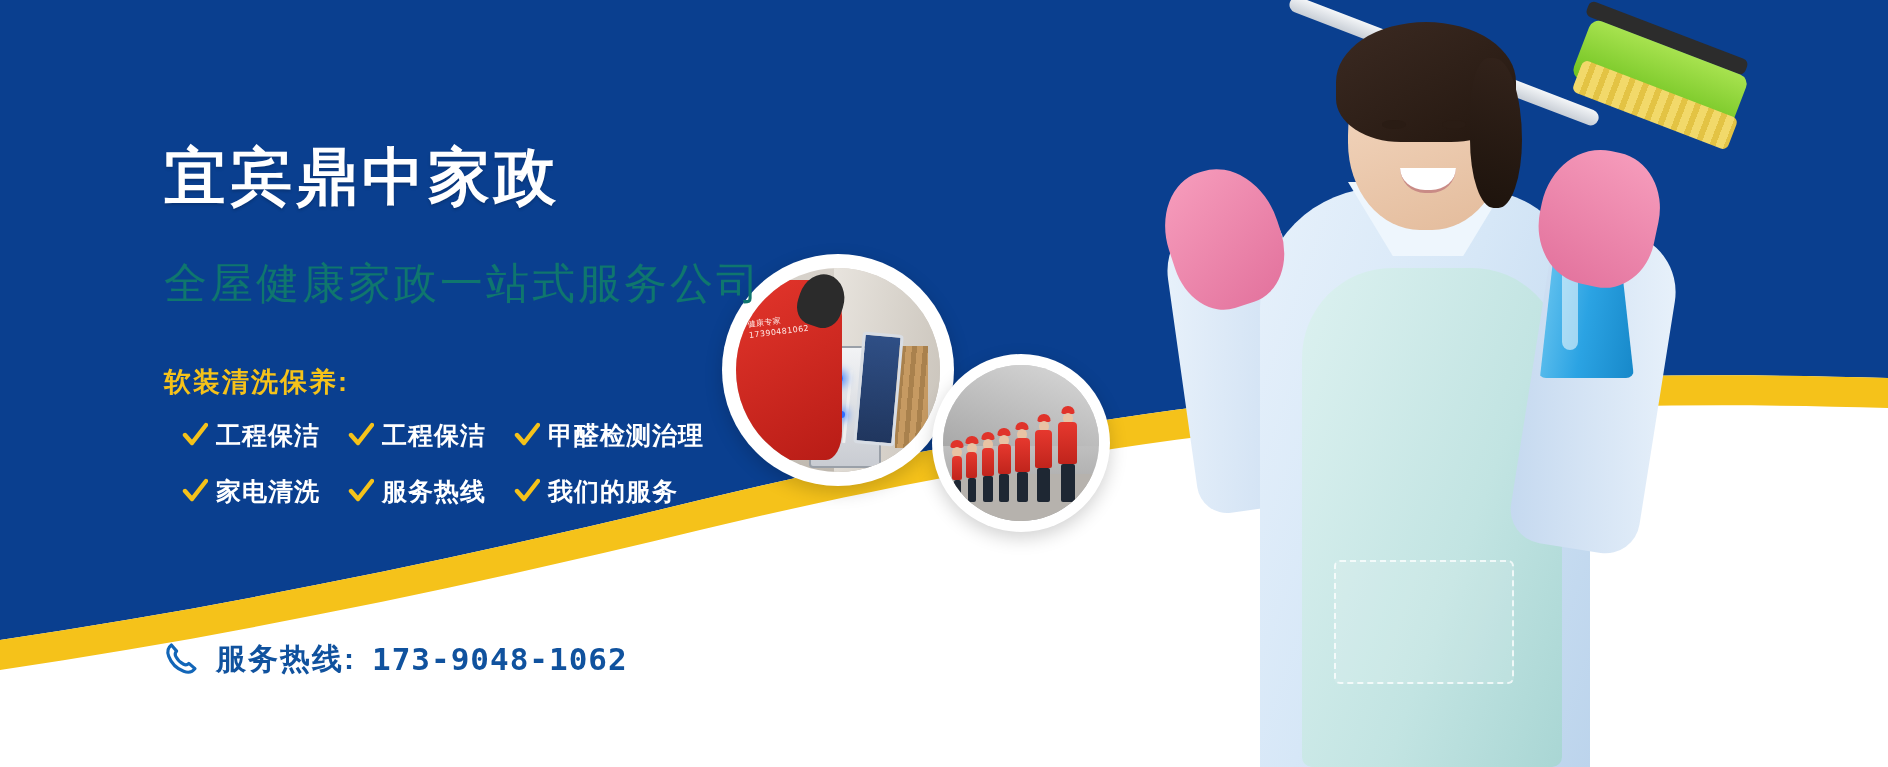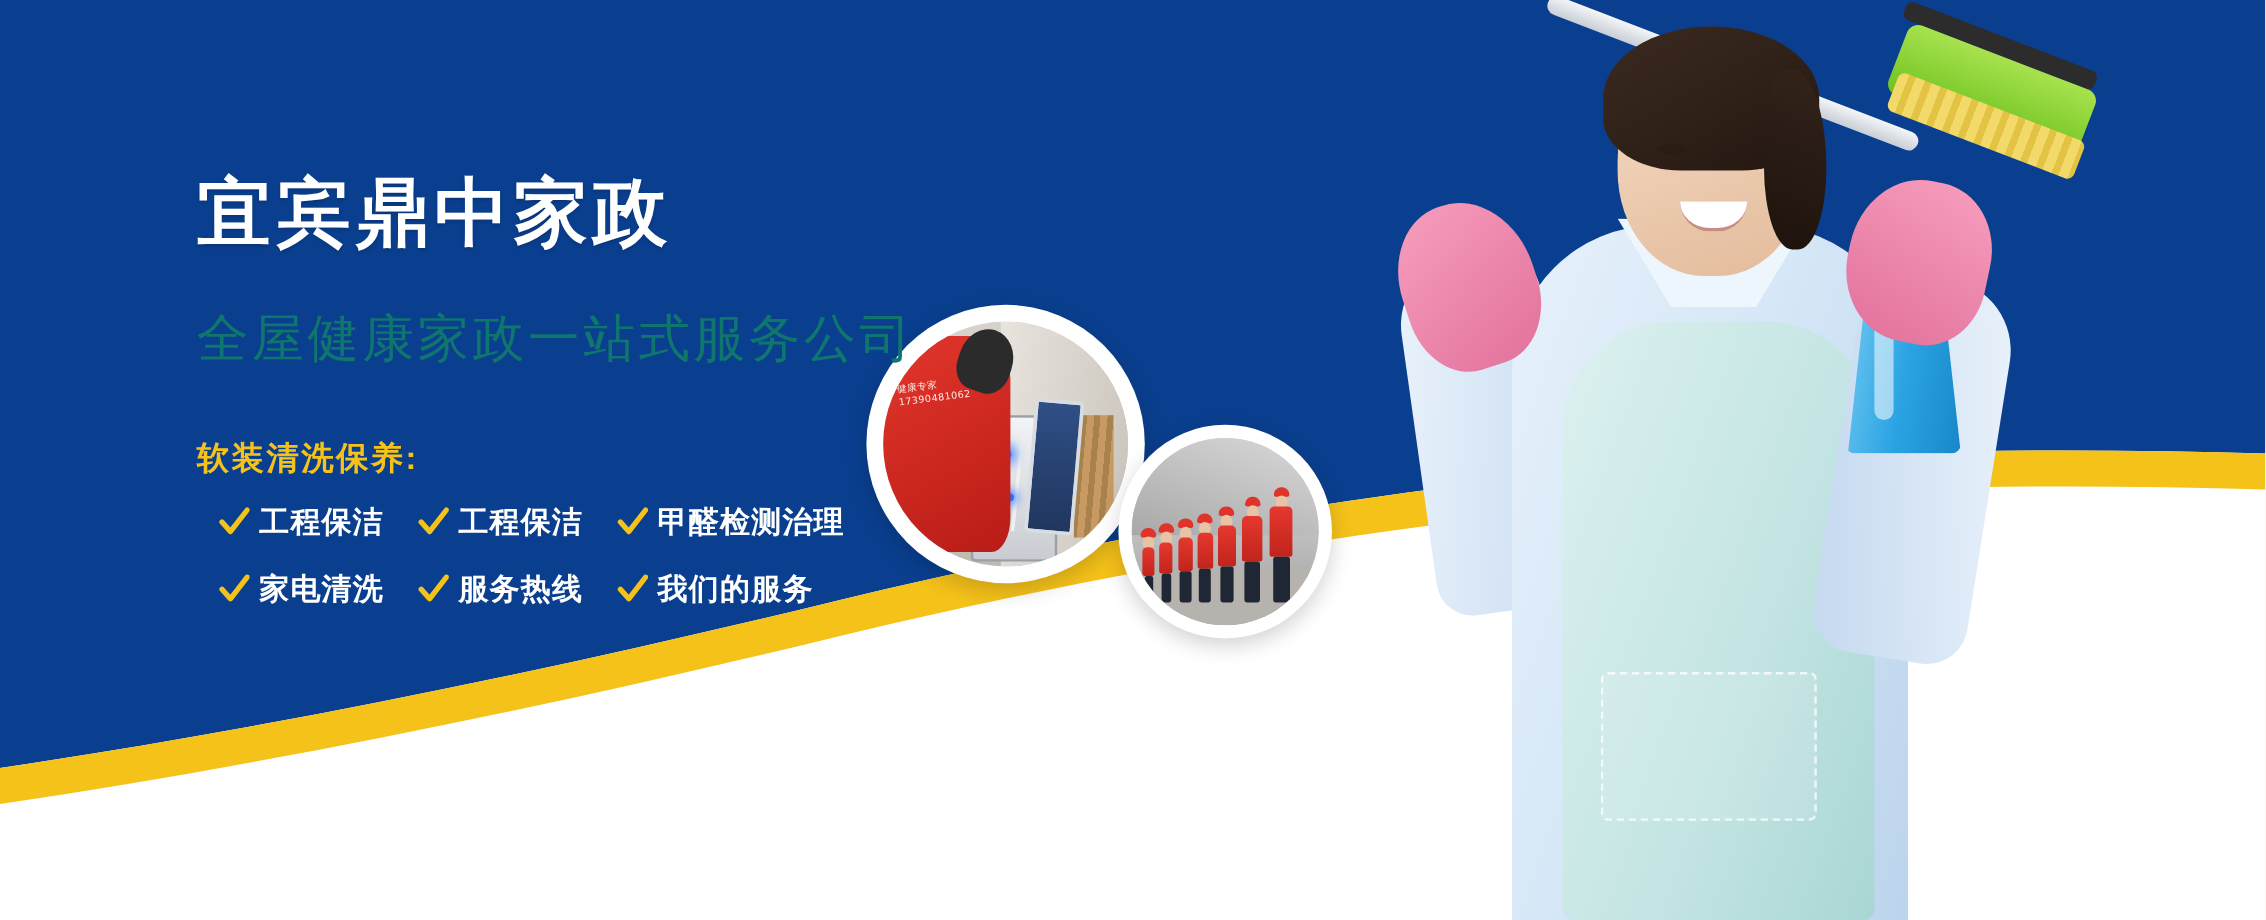--- a/index.html
+++ b/index.html
@@ -238,20 +238,28 @@
           <svg class="check" viewBox="0 0 26 26">
             <path d="M3 13 L10 21 L24 3" fill="none" stroke="#f5c21a" stroke-width="4.4" stroke-linecap="round" stroke-linejoin="round"></path>
           </svg>
           <span class="svc-text">我们的服务</span>
         </div>
       </div>
 
     </div>
   </div>
 
+  <div class="hotline">
+    <svg class="phone-ico" viewBox="0 0 48 48">
+      <path d="M13 8 C9 11 8 16 10 21 C13 29 19 35 27 38 C32 40 37 39 40 35
+               L33 29 C31 31 29 31 27 30 C23 28 20 25 18 21 C17 19 17 17 19 15 Z" fill="none" stroke="#1266b8" stroke-width="3.6" stroke-linecap="round" stroke-linejoin="round"></path>
+    </svg>
+    <span class="hotline-label">服务热线:</span>
+    <span class="hotline-number">173-9048-1062</span>
+  </div>
 
   <div class="photo photo-a">
     <div class="inner">
       <div class="pa-bg"></div>
       <div class="pa-wall"></div>
       <div class="pa-wood"></div>
       <div class="pa-dev"></div>
       <div class="pa-case"></div>
       <div class="pa-cord"></div>
       <div class="pa-led"></div>

